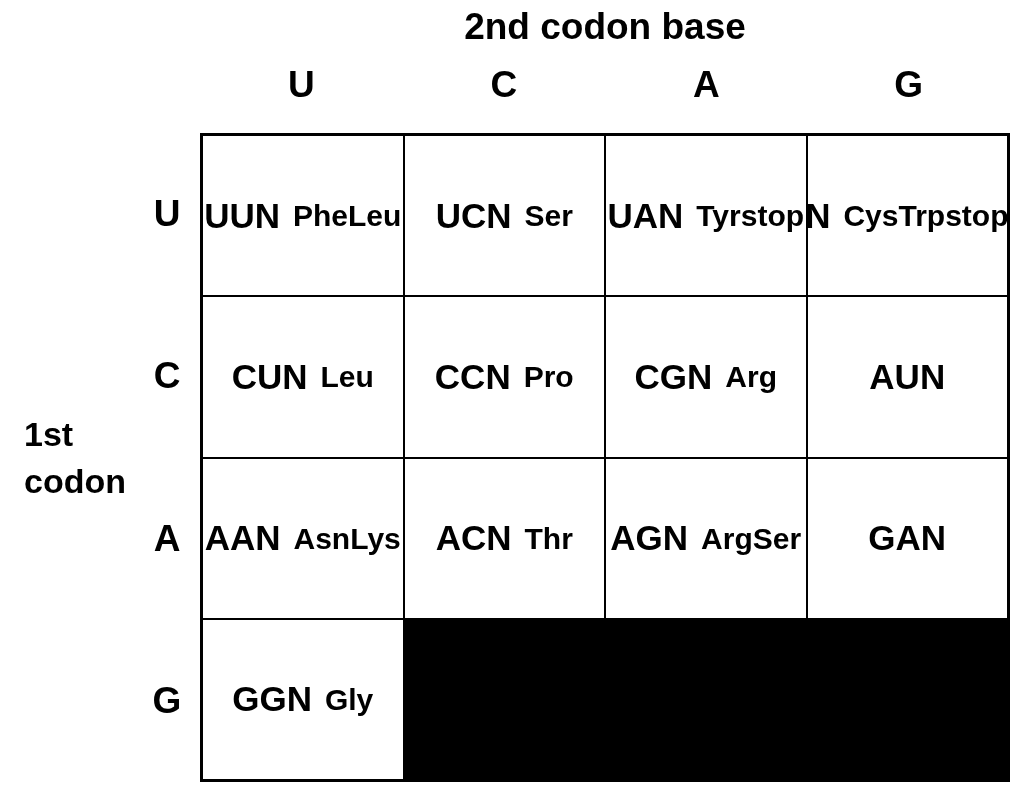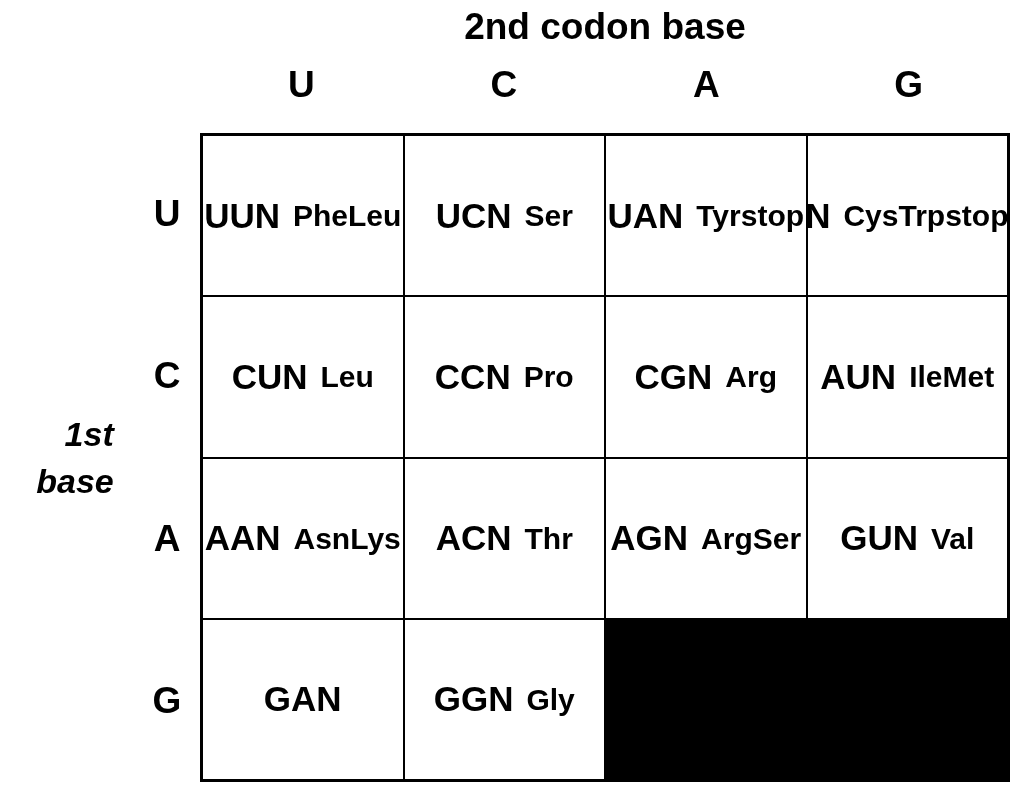--- a/index.html
+++ b/index.html
@@ -29,22 +29,22 @@
     grid-template-columns: repeat(4, 1fr);
   }
   .col-headers .hdr {
     text-align: center;
     font-size: 37px; font-weight: 700;
   }
   .left-label {
     position: absolute;
     left: 0; top: 133px; width: 150px; height: 649px;
     display: flex; align-items: center; justify-content: center;
-    text-align: right;
-    font-size: 34px; font-weight: 700; line-height: 47px; font-style: italic;
+    text-align: left;
+    font-size: 34px; font-weight: 700; line-height: 47px;
   }
   .row-headers {
     position: absolute;
     left: 138px; top: 133px; width: 58px; height: 649px;
     display: grid;
     grid-template-rows: repeat(4, 1fr);
   }
   .row-headers .hdr {
     display: flex; align-items: center; justify-content: center;
     font-size: 37px; font-weight: 700;
@@ -83,21 +83,21 @@
   <div class="col-headers">
     <span class="hdr">U</span>
     <span class="hdr">C</span>
     <span class="hdr">A</span>
     <span class="hdr">G</span>
   </div>
 
   <div class="left-label">
     <div>
       <div>1st</div>
-      <div>base</div>
+      <div>codon</div>
     </div>
   </div>
 
   <div class="row-headers">
     <span class="hdr">U</span>
     <span class="hdr">C</span>
     <span class="hdr">A</span>
     <span class="hdr">G</span>
   </div>
 
@@ -153,24 +153,20 @@
 
     <div class="cell">
       <span class="codon">CGN</span>
       <span class="aminos">
         <span>Arg</span>
       </span>
     </div>
 
     <div class="cell">
       <span class="codon">AUN</span>
-      <span class="aminos">
-        <span>Ile</span>
-        <span>Met</span>
-      </span>
     </div>
 
     <div class="cell">
       <span class="codon">AAN</span>
       <span class="aminos">
         <span>Asn</span>
         <span>Lys</span>
       </span>
     </div>
 
@@ -182,26 +178,20 @@
     </div>
 
     <div class="cell">
       <span class="codon">AGN</span>
       <span class="aminos">
         <span>Arg</span>
         <span>Ser</span>
       </span>
     </div>
 
-    <div class="cell">
-      <span class="codon">GUN</span>
-      <span class="aminos">
-        <span>Val</span>
-      </span>
-    </div>
 
 
     <div class="cell">
       <span class="codon">GAN</span>
     </div>
 
     <div class="cell">
       <span class="codon">GGN</span>
       <span class="aminos">
         <span>Gly</span>

